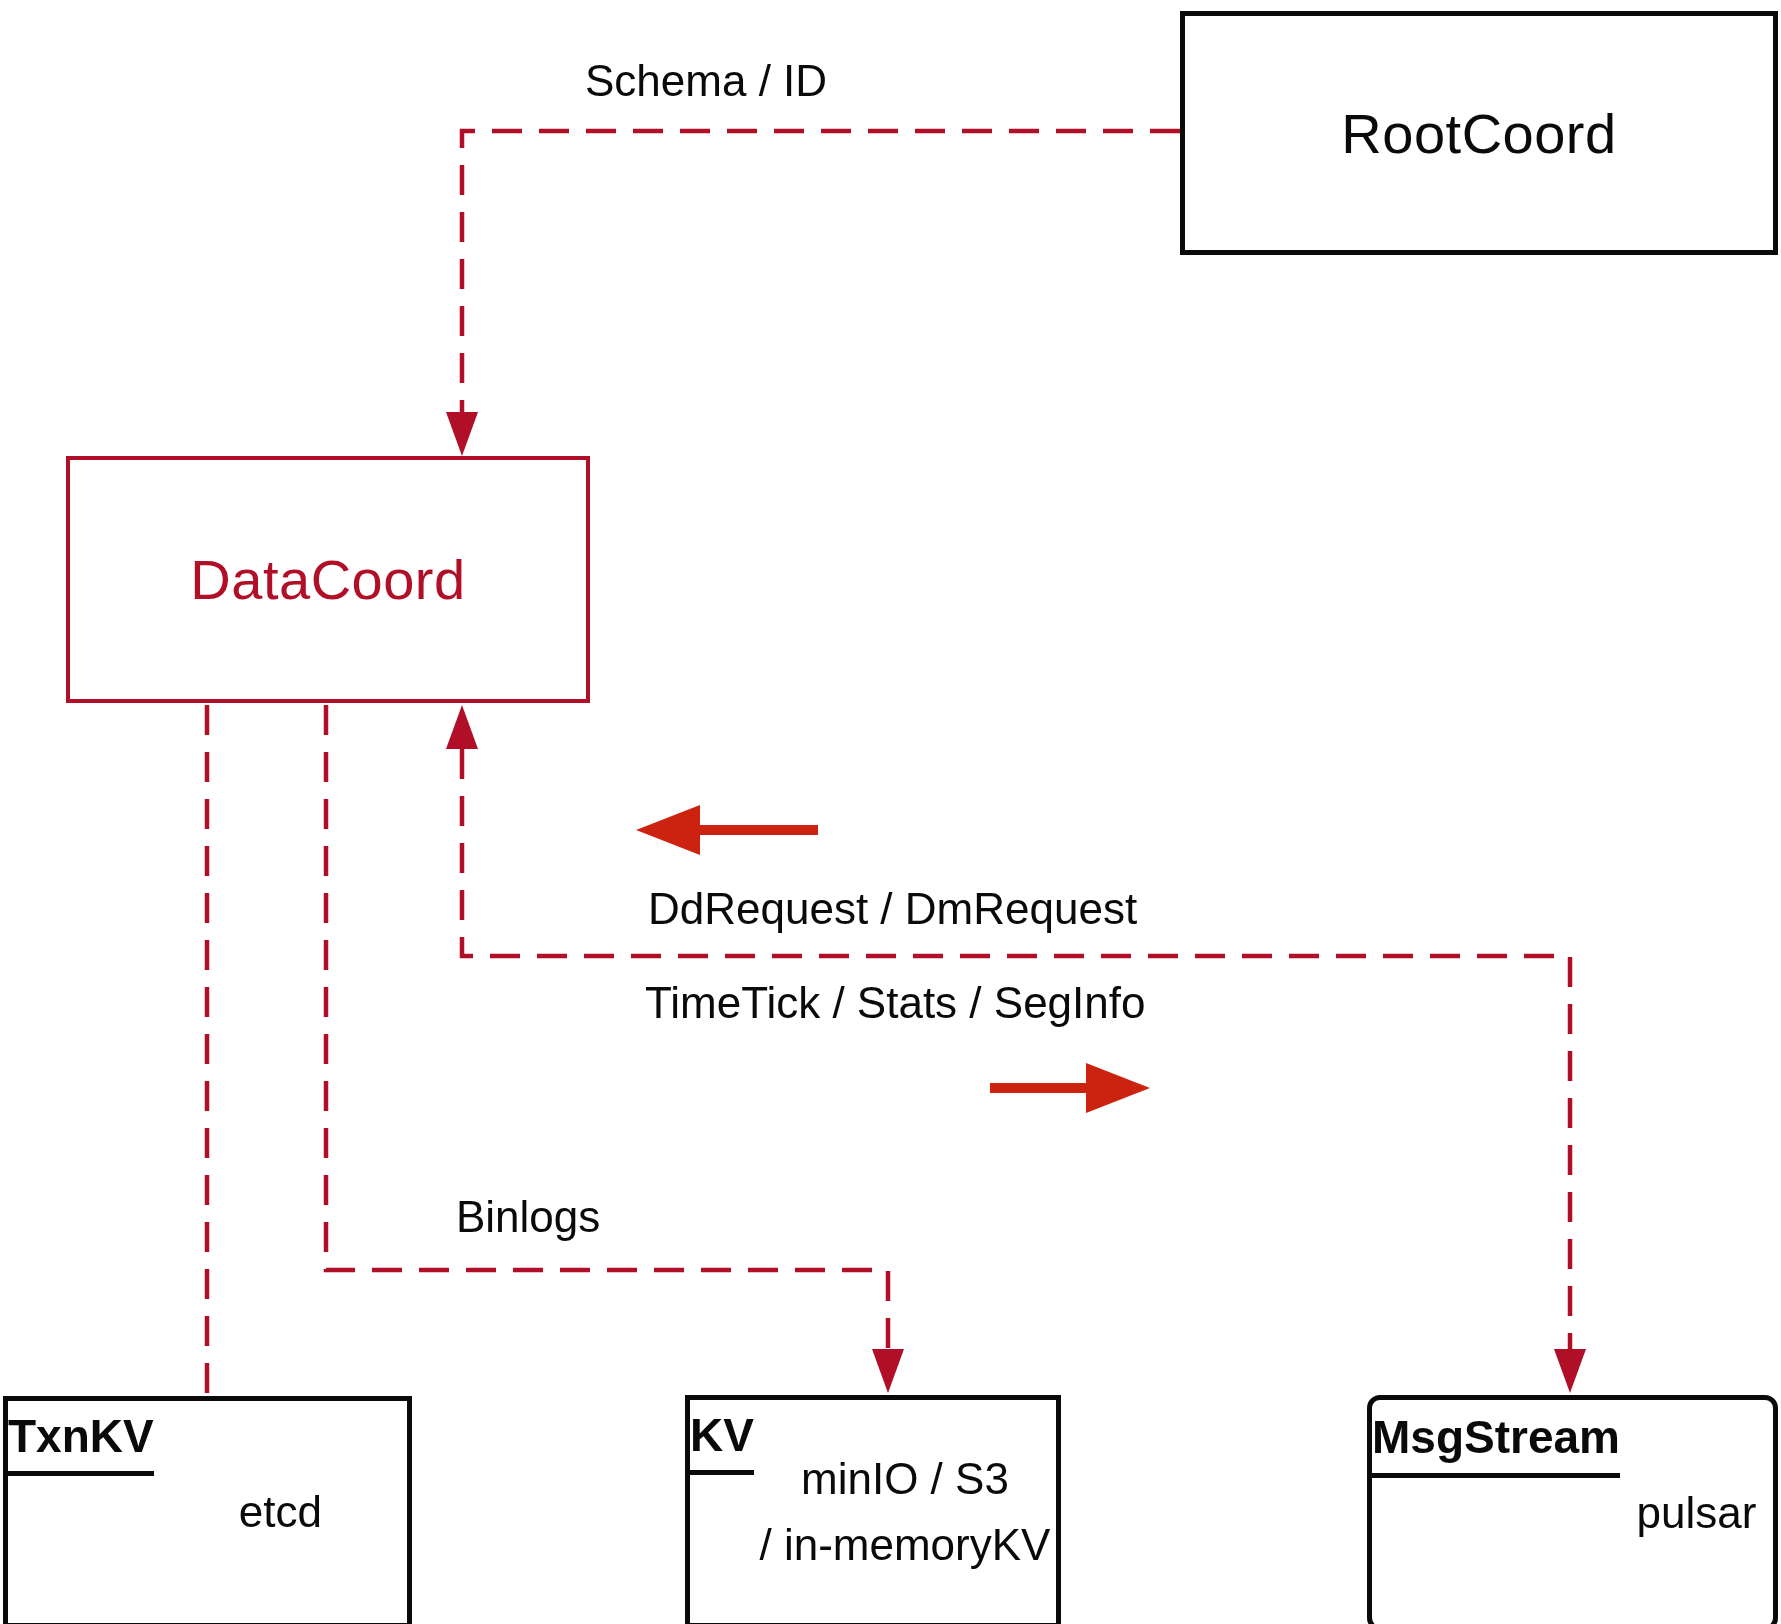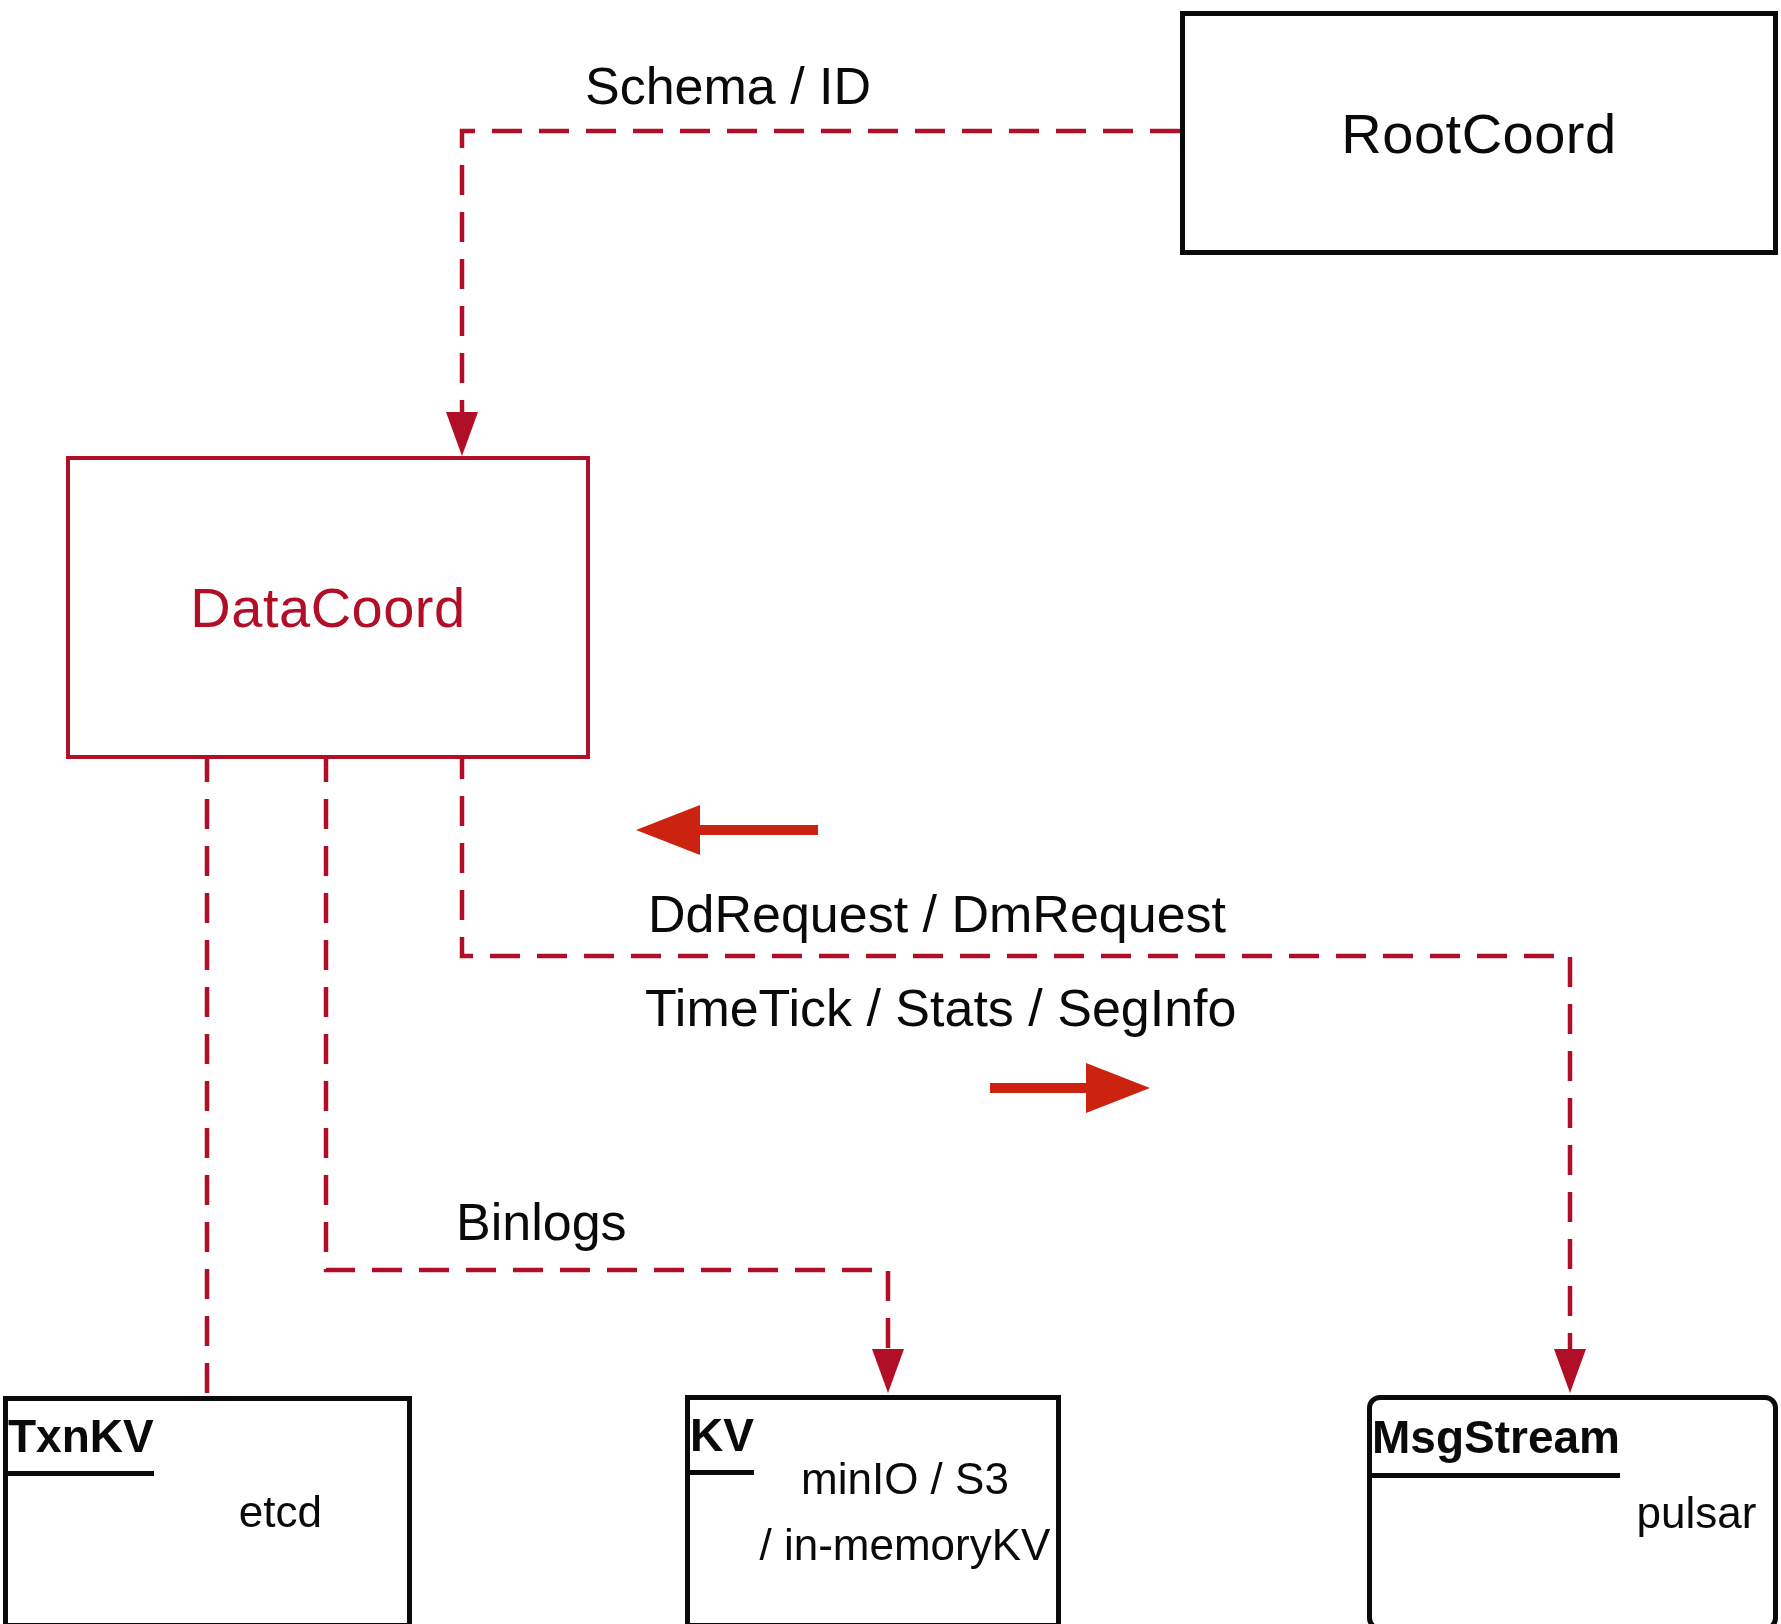--- a/index.html
+++ b/index.html
@@ -67,21 +67,21 @@
     display: flex;
     flex-direction: column;
     align-items: center;
     justify-content: center;
     font-size: 44px;
     line-height: 1.5;
     text-align: center;
   }
   .edge-label {
     position: absolute;
-    font-size: 52px;
+    font-size: 44px;
     white-space: nowrap;
     color: var(--ink);
   }
 </style>
 </head>
 <body>
 
 <div class="canvas">
 
   <svg class="connectors" viewBox="0 0 1781 1624" xmlns="http://www.w3.org/2000/svg">
@@ -113,21 +113,21 @@
     <g>
       <line class="solid-shaft" x1="990" y1="1080" x2="1090" y2="1080"></line>
       <polygon class="solid-head" points="1150,1080 1086,1055 1086,1105"></polygon>
     </g>
   </svg>
 
   <div class="node black-box" style="left:1180px; top:3px; width:598px; height:244px;">
     <span>RootCoord</span>
   </div>
 
-  <div class="node red-box" style="left:66px; top:448px; width:524px; height:303px;">
+  <div class="node red-box" style="left:66px; top:448px; width:524px; height:247px;">
     <span>DataCoord</span>
   </div>
 
   <div class="table-node" style="left:3px; top:1388px; width:409px; height:232px;">
     <div class="table-header" style="height:75px;">TxnKV</div>
     <div class="table-body">
       <span>etcd</span>
     </div>
   </div>
 

